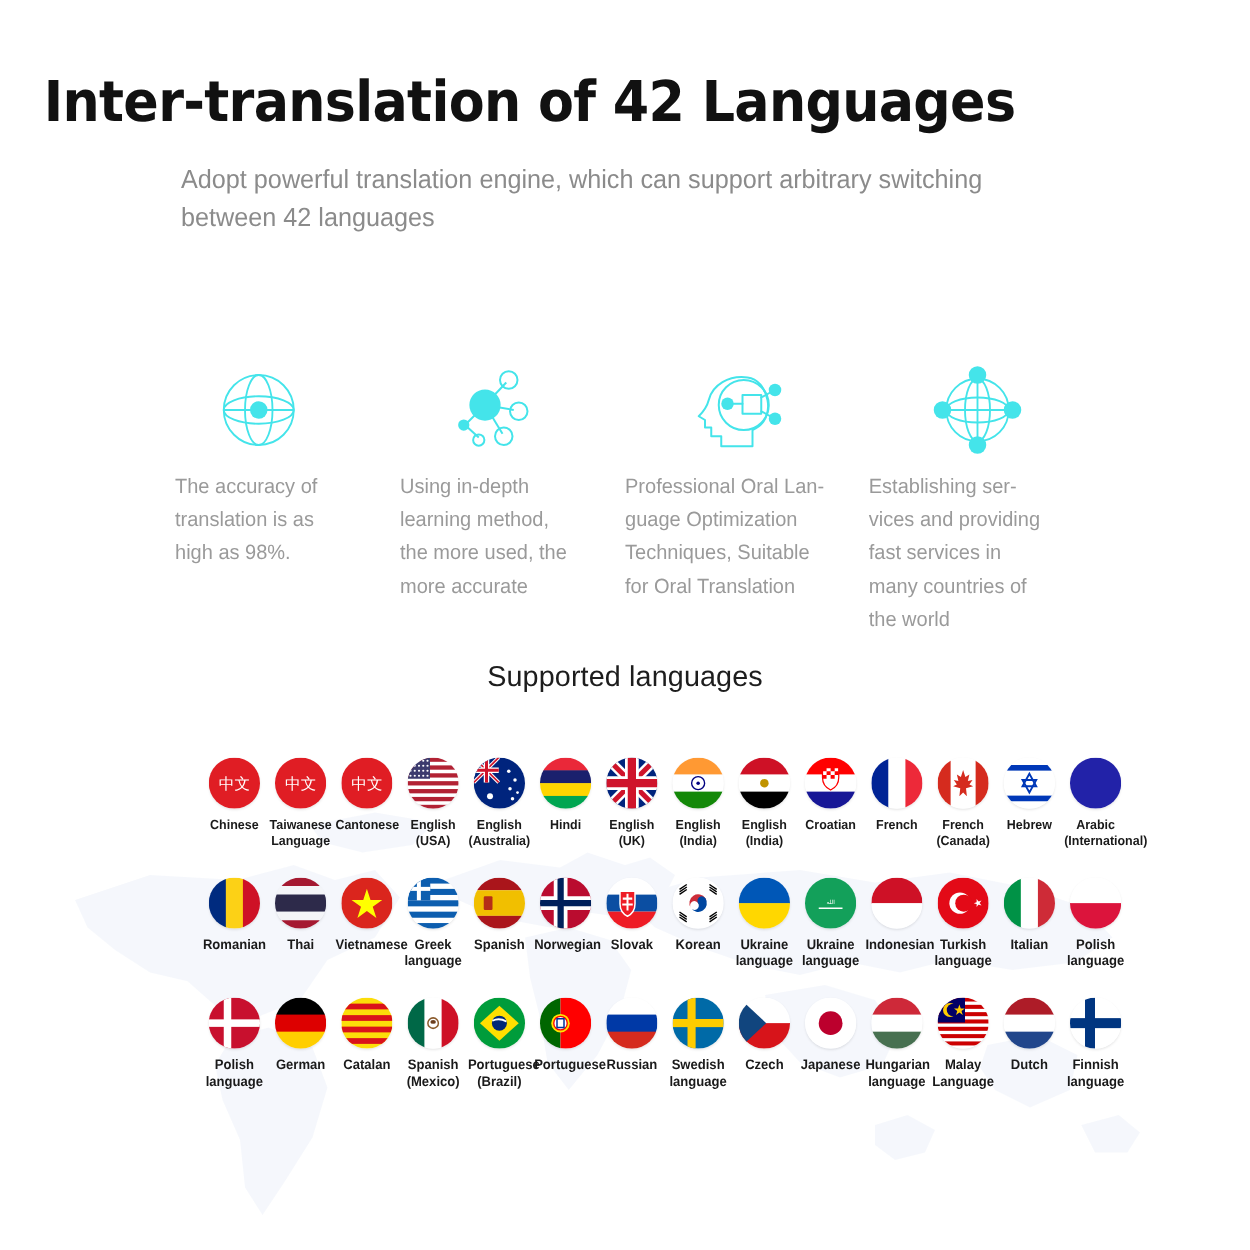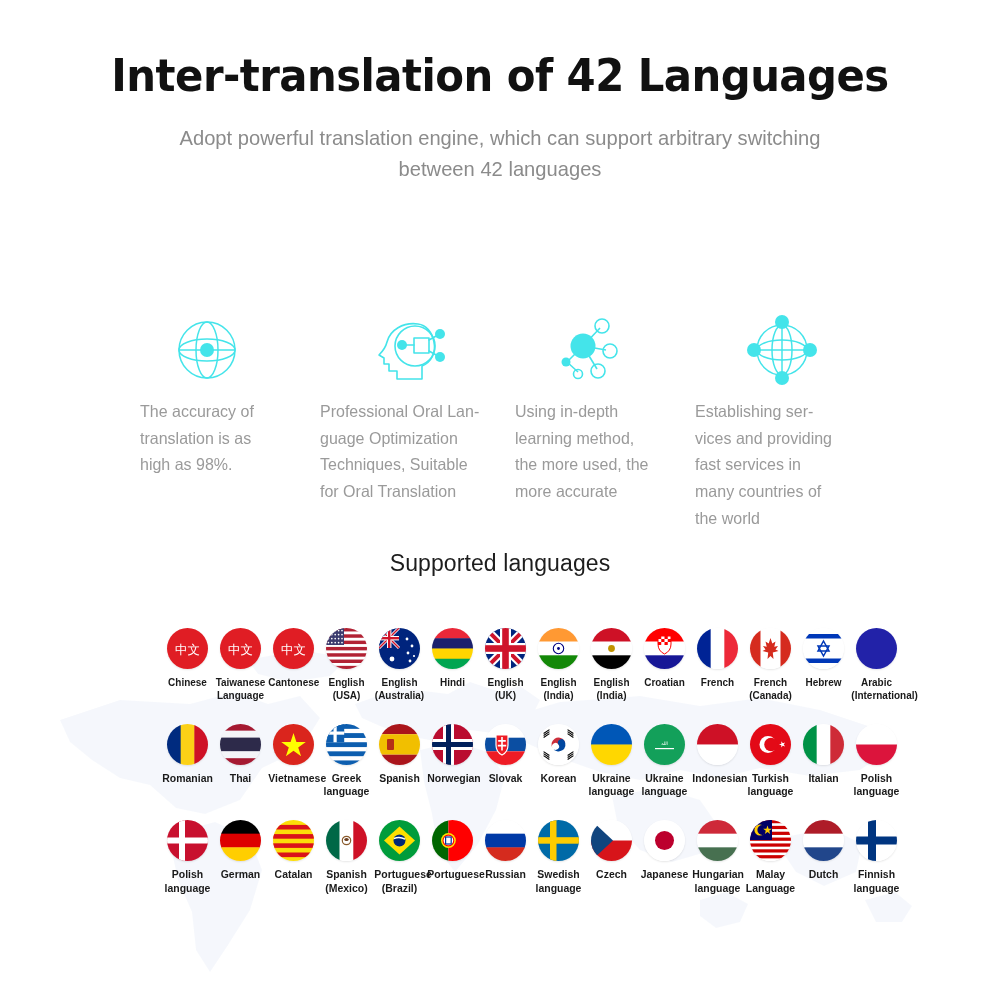--- a/index.html
+++ b/index.html
@@ -29,23 +29,21 @@
 
   .page {
     position: relative;
     z-index: 2;
     width: 1000px;
     height: 1000px;
   }
 
   
   .header {
-    padding-top: 30px;
-    text-align: center;
-    margin-top: 22px;
+    padding-top: 58px;
   }
   .title {
     font-family: "DejaVu Sans", sans-serif;
     font-size: 45px;
     font-weight: 700;
     color: #111111;
     letter-spacing: -0.6px;
     line-height: 1.06;
     margin: 0;
     transform: scaleX(0.93);
@@ -183,42 +181,20 @@
             <ellipse cx="35" cy="35" rx="11" ry="28"></ellipse>
             <ellipse cx="35" cy="35" rx="28" ry="11"></ellipse>
             <line x1="7" y1="35" x2="63" y2="35"></line>
           </g>
           <circle cx="35" cy="35" r="7" fill="#44e4ea"></circle>
         </svg>
       </div>
       <div class="feature-text">The accuracy of
 translation is as
 high as 98%.</div>
-    </div>
-
-    <div class="feature f1">
-      <div class="feature-icon">
-        <svg width="80" height="72" viewBox="0 0 80 72">
-          <g fill="none" stroke="#44e4ea" stroke-width="1.6" stroke-linejoin="round" stroke-linecap="round">
-            <path d="M48,10 C33,8 20,16 17,28 C15.5,34 13,37 9,41 L14,44 L14,50 L19,50 L19,57 L27,57 L27,65 L52,65 L52,52 C62,48 66,38 64,28 C62,18 56,11 48,10 Z"></path>
-            <circle cx="45" cy="32" r="20"></circle>
-            <rect x="44" y="24" width="15" height="15"></rect>
-            <line x1="34" y1="31" x2="44" y2="31"></line>
-            <line x1="59" y1="26" x2="68" y2="21"></line>
-            <line x1="59" y1="37" x2="68" y2="42"></line>
-          </g>
-          <circle cx="32" cy="31" r="5" fill="#44e4ea"></circle>
-          <circle cx="70" cy="20" r="5" fill="#44e4ea"></circle>
-          <circle cx="70" cy="43" r="5" fill="#44e4ea"></circle>
-        </svg>
-      </div>
-      <div class="feature-text">Professional Oral Lan-
-guage Optimization
-Techniques, Suitable
-for Oral Translation</div>
     </div>
 
     <div class="feature f2">
       <div class="feature-icon">
         <svg width="72" height="72" viewBox="0 0 72 72">
           <g stroke="#44e4ea" stroke-width="1.6" fill="none">
             <line x1="30" y1="32" x2="47" y2="14"></line>
             <line x1="30" y1="32" x2="53" y2="36"></line>
             <line x1="30" y1="32" x2="44" y2="55"></line>
             <line x1="30" y1="32" x2="14" y2="48"></line>
@@ -229,20 +205,42 @@
             <circle cx="25" cy="60" r="4.5"></circle>
           </g>
           <circle cx="30" cy="32" r="12.5" fill="#44e4ea"></circle>
           <circle cx="13" cy="48" r="4.5" fill="#44e4ea"></circle>
         </svg>
       </div>
       <div class="feature-text">Using in-depth
 learning method,
 the more used, the
 more accurate</div>
+    </div>
+
+    <div class="feature f1">
+      <div class="feature-icon">
+        <svg width="80" height="72" viewBox="0 0 80 72">
+          <g fill="none" stroke="#44e4ea" stroke-width="1.6" stroke-linejoin="round" stroke-linecap="round">
+            <path d="M48,10 C33,8 20,16 17,28 C15.5,34 13,37 9,41 L14,44 L14,50 L19,50 L19,57 L27,57 L27,65 L52,65 L52,52 C62,48 66,38 64,28 C62,18 56,11 48,10 Z"></path>
+            <circle cx="45" cy="32" r="20"></circle>
+            <rect x="44" y="24" width="15" height="15"></rect>
+            <line x1="34" y1="31" x2="44" y2="31"></line>
+            <line x1="59" y1="26" x2="68" y2="21"></line>
+            <line x1="59" y1="37" x2="68" y2="42"></line>
+          </g>
+          <circle cx="32" cy="31" r="5" fill="#44e4ea"></circle>
+          <circle cx="70" cy="20" r="5" fill="#44e4ea"></circle>
+          <circle cx="70" cy="43" r="5" fill="#44e4ea"></circle>
+        </svg>
+      </div>
+      <div class="feature-text">Professional Oral Lan-
+guage Optimization
+Techniques, Suitable
+for Oral Translation</div>
     </div>
 
     <div class="feature f3">
       <div class="feature-icon">
         <svg width="74" height="74" viewBox="0 0 74 74">
           <g fill="none" stroke="#44e4ea" stroke-width="1.5">
             <circle cx="37" cy="37" r="25"></circle>
             <ellipse cx="37" cy="37" rx="10" ry="25"></ellipse>
             <ellipse cx="37" cy="37" rx="25" ry="10"></ellipse>
             <line x1="12" y1="37" x2="62" y2="37"></line>

